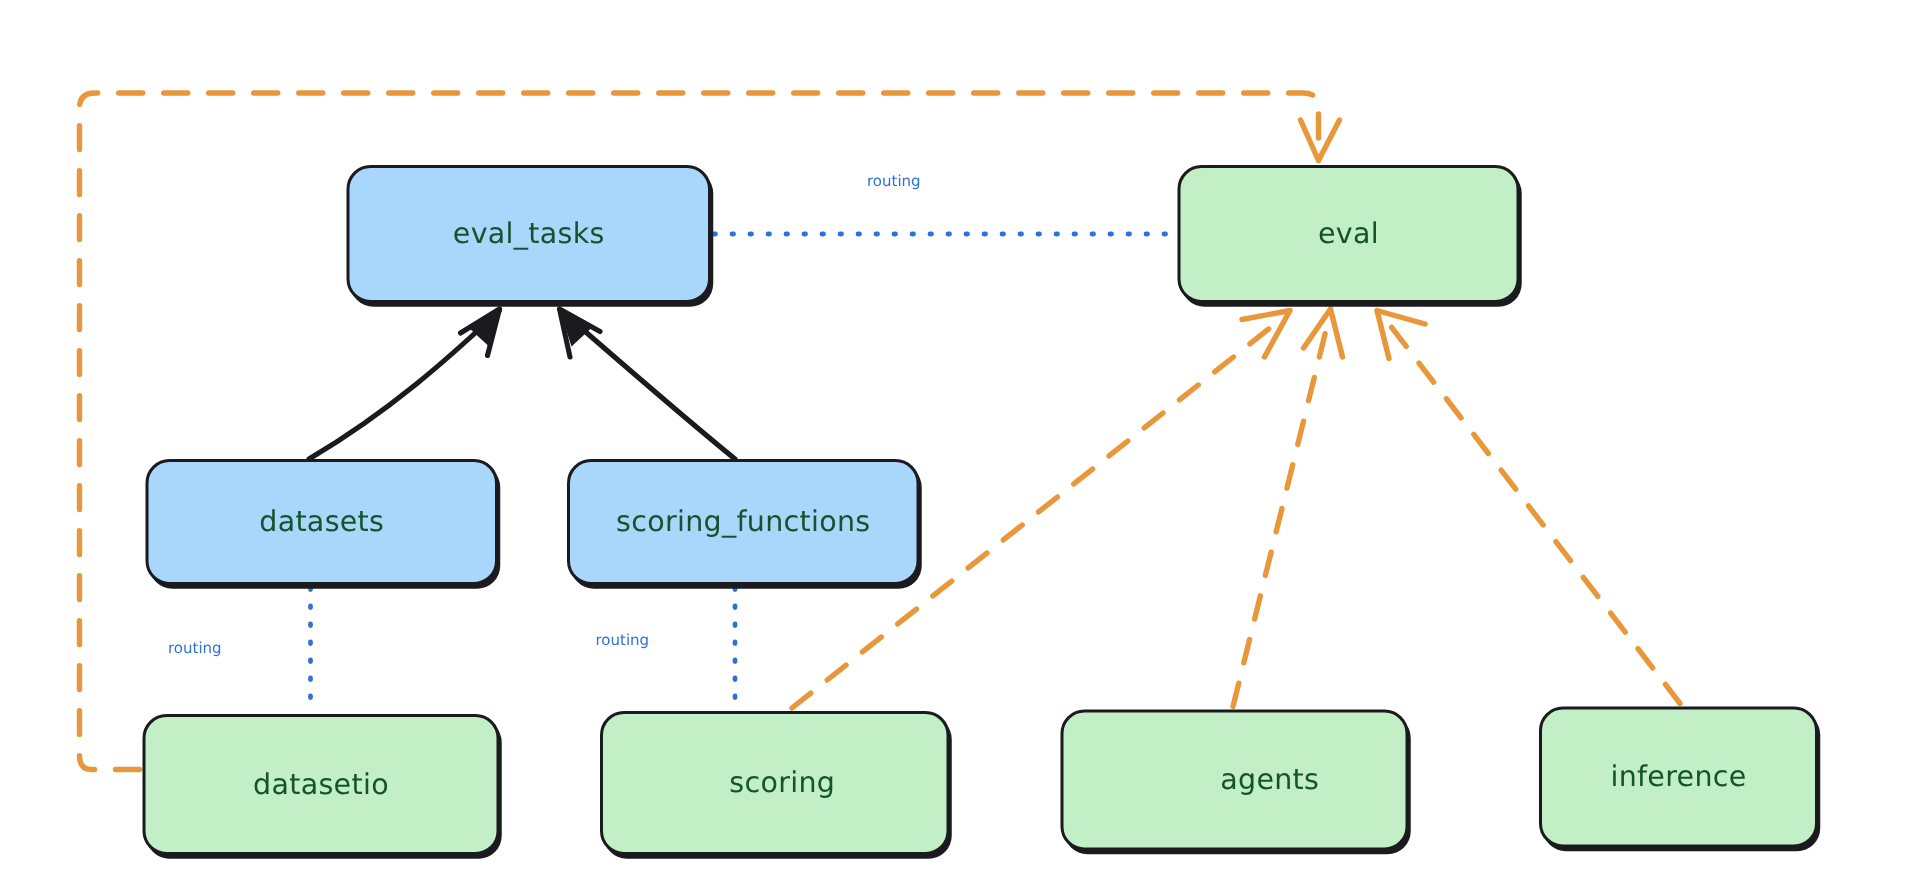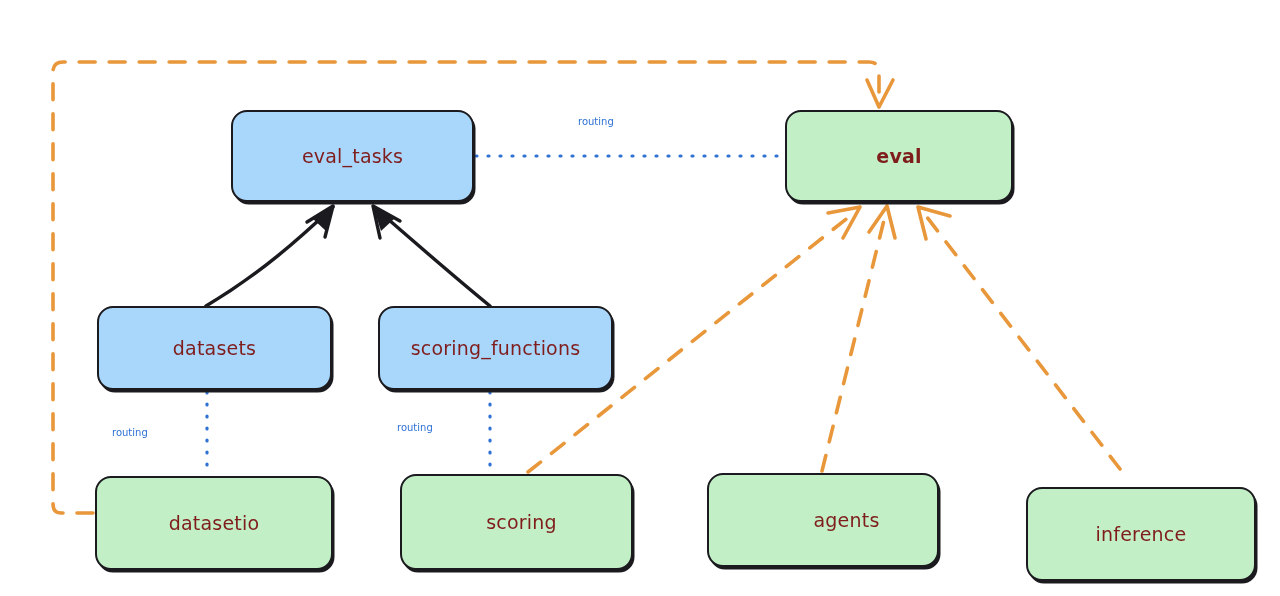--- a/index.html
+++ b/index.html
@@ -29,21 +29,21 @@
     position: absolute;
     box-sizing: border-box;
     display: flex;
     align-items: center;
     justify-content: center;
     border: 2.5px solid #1b1b1f;
     border-radius: 16px;
     box-shadow: 2px 3px 0 -0.5px #1b1b1f;
     font-family: "DejaVu Sans", sans-serif;
     font-size: 19px;
-    color: #7f1d1d;
+    color: #14532d;
     letter-spacing: 0.2px;
     text-align: center;
     user-select: none;
   }
   .node.api   { background: #a9d6fb; }
   .node.provider { background: #c2efc5; }
 
   .edge-label {
     position: absolute;
     font-family: "DejaVu Sans", sans-serif;
@@ -102,21 +102,21 @@
     <g>
       <path d="M 1120 469 L 923 212" fill="none" stroke="#e8973a" stroke-width="3.6" stroke-linecap="round" stroke-dasharray="16 14"></path>
       <path d="M 918 207 L 926 239 M 918 207 L 950 216" fill="none" stroke="#e8973a" stroke-width="3.6" stroke-linecap="round"></path>
     </g>
   </svg>
 
   <div class="node api" id="node-eval_tasks" style="left:231px; top:110px; width:243px; height:92px;">
     <span>eval_tasks</span>
   </div>
 
-  <div class="node provider" id="node-eval" style="left:785px; top:110px; width:228px; height:92px;font-weight:bold;">
+  <div class="node provider" id="node-eval" style="left:785px; top:110px; width:228px; height:92px;">
     <span>eval</span>
   </div>
 
   <div class="node api" id="node-datasets" style="left:97px; top:306px; width:235px; height:84px;">
     <span>datasets</span>
   </div>
 
   <div class="node api" id="node-scoring_functions" style="left:378px; top:306px; width:235px; height:84px;">
     <span>scoring_functions</span>
   </div>
@@ -126,21 +126,21 @@
   </div>
 
   <div class="node provider" id="node-scoring" style="left:400px; top:474px; width:233px; height:96px;padding-left:10px;">
     <span>scoring</span>
   </div>
 
   <div class="node provider" id="node-agents" style="left:707px; top:473px; width:232px; height:94px;padding-left:47px;">
     <span>agents</span>
   </div>
 
-  <div class="node provider" id="node-inference" style="left:1026px; top:471px; width:230px; height:94px;margin-top:16px;">
+  <div class="node provider" id="node-inference" style="left:1026px; top:471px; width:186px; height:94px;">
     <span>inference</span>
   </div>
 
   <div class="edge-label" style="left:578px; top:116px;">routing</div>
 
   <div class="edge-label" style="left:112px; top:427px;">routing</div>
 
   <div class="edge-label" style="left:397px; top:422px;">routing</div>
 
 </div>

